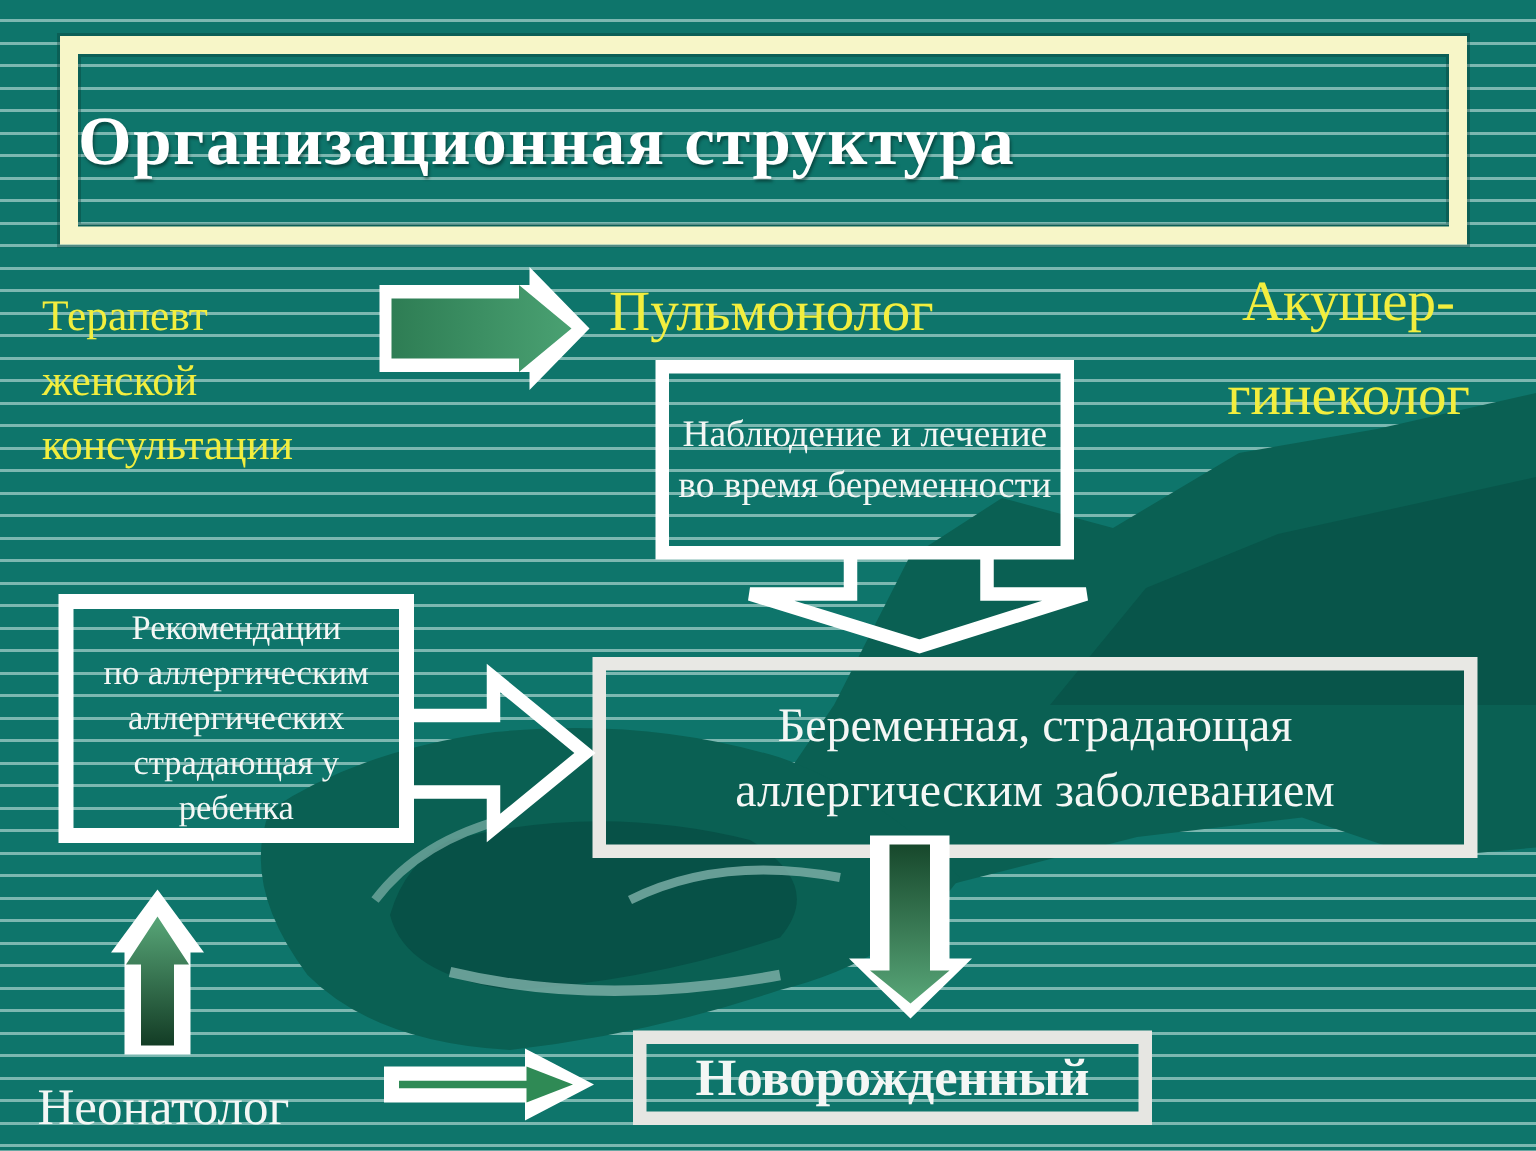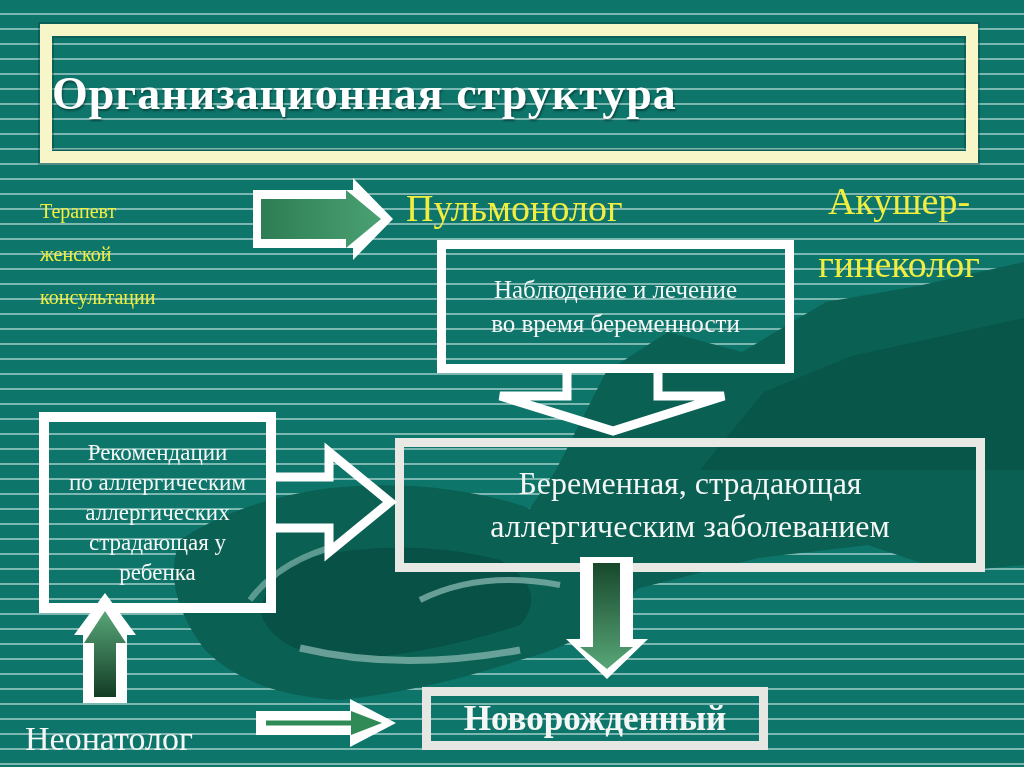--- a/index.html
+++ b/index.html
@@ -28,33 +28,33 @@
     box-shadow:0 0 0 2px rgba(5,55,48,.35), inset 0 0 0 2px rgba(5,55,48,.35);
     display:flex;align-items:center;justify-content:flex-start;
   }
   .title-text{
     color:#FFFFFF;font-size:46px;font-weight:bold;letter-spacing:1px;
     text-shadow:1px 2px 2px rgba(0,30,26,.5);
   }
 
   
   .yellow{color:#F2EE3E;}
-  .therapist{left:40px;top:190px;font-size:20px;line-height:43px;}
+  .therapist{left:28px;top:190px;font-size:29px;line-height:43px;}
   .pulmonologist{left:406px;top:186px;font-size:38px;}
   .obstetrician{left:775px;top:170px;width:248px;text-align:center;
     font-size:38px;line-height:63px;}
 
   
   .wbox{box-sizing:border-box;display:flex;flex-direction:column;
     align-items:center;justify-content:center;text-align:center;color:#F4F7F5;}
-  .observation-box{left:437px;top:240px;width:357px;height:133px;
+  .observation-box{left:437px;top:240px;width:279px;height:133px;
     border:9px solid #FFFFFF;font-size:25px;line-height:34px;}
   .pregnant-box{left:395px;top:438px;width:590px;height:134px;
     border:9px solid #E8E8E4;font-size:32px;line-height:43px;}
-  .recommendations-box{left:39px;top:412px;width:237px;height:201px;
+  .recommendations-box{left:39px;top:396px;width:237px;height:166px;
     border:10px solid #FFFFFF;font-size:23px;line-height:30px;}
   .newborn-box{left:422px;top:687px;width:346px;height:63px;
     border:9px solid #E6E6E2;font-size:35px;font-weight:bold;align-items:center;}
 
   
   .white-label{color:#F4F7F5;}
   .neonatologist{left:25px;top:720px;font-size:34px;}
 </style>
 </head>
 <body>

